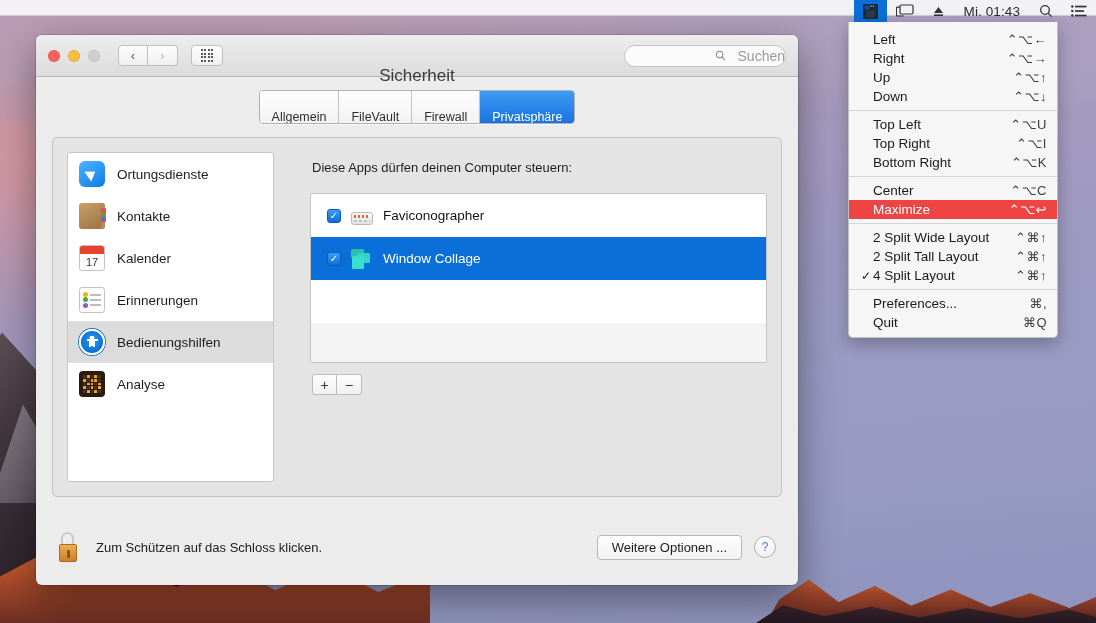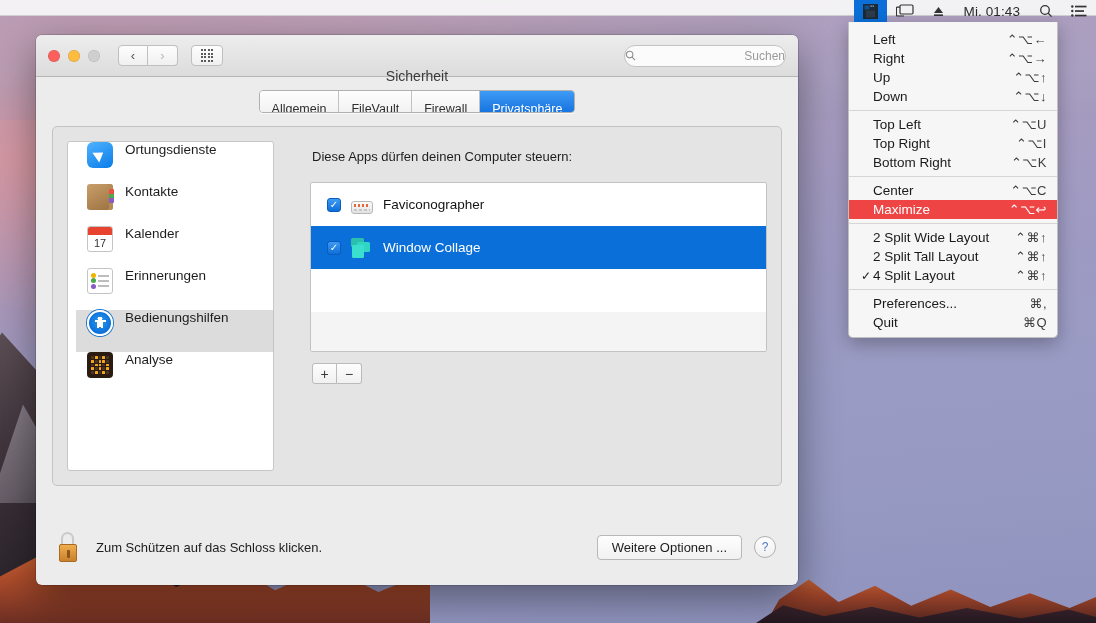--- a/index.html
+++ b/index.html
@@ -114,37 +114,37 @@
     margin-left: 13px; width: 32px; height: 21px;
     background: linear-gradient(180deg,#fdfdfd,#f0f0f0);
     border: 1px solid #bfbfbf; border-radius: 4px;
     display: flex; align-items: center; justify-content: center;
   }
   .dotgrid { display: grid; grid-template-columns: repeat(4,2px); gap: 1.6px; }
   .dotgrid i { width: 2px; height: 2px; background: #5a5a5a; display: block; }
 
   #win-title {
     position: absolute; left: 0; right: 0; text-align: center;
-    font-size: 14px; color: #3a3a3a; pointer-events: none; margin-top: 40px;
+    font-size: 17px; color: #3a3a3a; pointer-events: none; margin-top: 40px;
   }
   #searchfield {
     margin-left: auto; width: 162px; height: 22px;
     background: #fbfbfb; border: 1px solid #c3c3c3; border-radius: 11px;
-    display: flex; align-items: center; justify-content: space-between; gap: 12px;
-    font-size: 12px; color: #9a9a9a; z-index: 2;
+    display: flex; align-items: center; justify-content: flex-end; gap: 12px;
+    font-size: 14px; color: #9a9a9a; z-index: 2;
   }
 
   
   #tabbar { display: flex; justify-content: center; padding: 13px 0 0; }
   .tabs {
     display: flex; border: 1px solid #b0b0b0; border-radius: 4px; overflow: hidden;
     box-shadow: 0 1px 0 rgba(255,255,255,.7);
   }
   .tab {
-    padding: 8px 12px; height: 21px; line-height: 21px;
+    padding: 16px 12px; height: 21px; line-height: 21px;
     font-size: 12.5px; color: #2e2e2e;
     background: linear-gradient(180deg,#fefefe,#f2f2f2);
     border-left: 1px solid #c2c2c2;
   }
   .tab:first-child { border-left: none; }
   .tab.sel {
     background: linear-gradient(180deg,#3e9bf5 0%,#1874e0 100%);
     color: #fff;
   }
 
@@ -155,22 +155,22 @@
     border: 1px solid #c3c3c3; border-radius: 5px;
     display: flex; padding: 14px;
     gap: 12px;
   }
   #sidebar {
     width: 207px; background: #fff;
     border: 1px solid #c6c6c6; border-radius: 3px;
     overflow: hidden;
   }
   .side-item {
-    height: 42px; display: flex; align-items: flex-start; gap: 12px;
-    padding: 0 11px; font-size: 13.5px; color: #1d1d1d; margin-left: 8px;
+    height: 42px; display: flex; align-items: center; gap: 12px;
+    padding: 0 11px; font-size: 13.5px; color: #1d1d1d;
   }
   .side-item.sel { background: #dcdcdc; }
   .app-icon { width: 26px; height: 26px; flex: none; position: relative; }
 
   
   .ic-location {
     background: linear-gradient(150deg,#4fb3ff,#0a7ce8);
     border-radius: 6px;
     display: flex; align-items: center; justify-content: center;
   }

